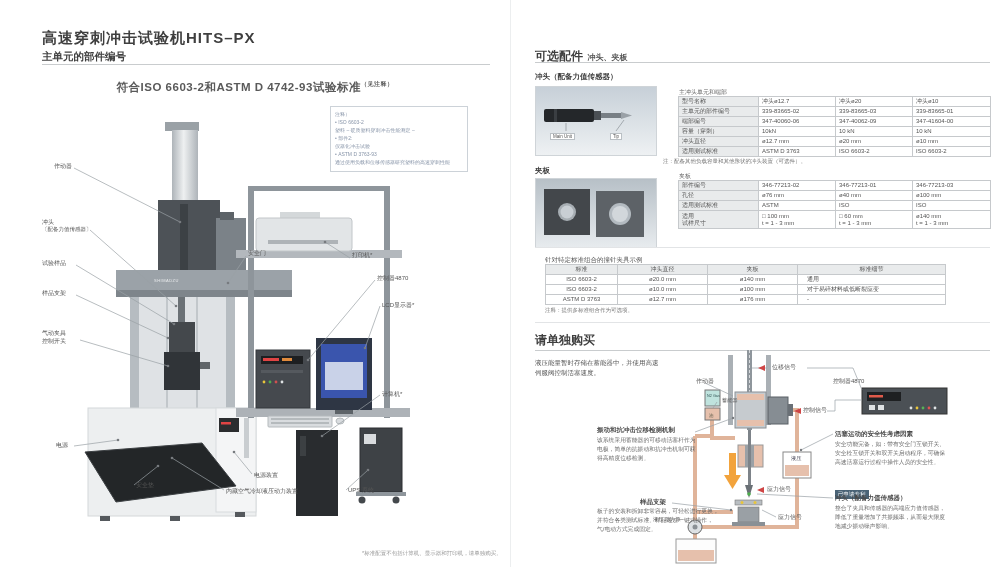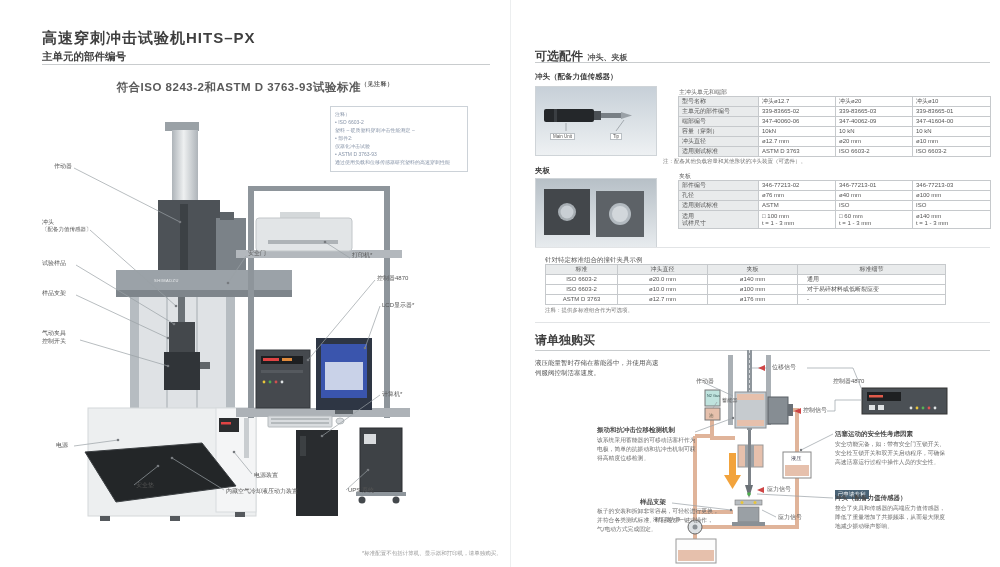--- a/index.html
+++ b/index.html
@@ -27,21 +27,21 @@
 <div id="page">
 
   <div class="abs hdr" style="left:42px;top:8px;font-size:15px;letter-spacing:1px;margin-top:21px;">高速穿刺冲击试验机HITS–PX</div>
 
   <div class="abs" style="left:510px;top:0;width:1px;height:567px;background:#eceeef;"></div>
 
   <div class="abs hdr" style="left:42px;top:50px;font-size:10.5px;">主单元的部件编号</div>
   <div class="rule" style="left:42px;top:64px;width:448px;"></div>
 
   <div class="abs" style="left:60px;top:80px;width:390px;text-align:center;font-size:11.5px;font-weight:bold;color:#5a5a5a;letter-spacing:0.5px;">
-    <span>符合ISO 8243-2和ASTM D 3763-93试验标准</span><span style="font-size:6px;vertical-align:super;">（见注释）</span>
+    <span>符合ISO 6603-2和ASTM D 4742-93试验标准</span><span style="font-size:6px;vertical-align:super;">（见注释）</span>
   </div>
 
   <div class="abs pre" style="left:330px;top:106px;width:128px;height:58px;border:1px solid #ccd2d8;padding:3px 4px;font-size:5px;line-height:1.6;color:#8794a8;">注释）
 • ISO 6603-2
 塑料 – 硬质塑料穿刺冲击性能测定 –
 • 部件2:
 仪器化冲击试验
 • ASTM D 3763-93
 通过使用负载和位移传感器研究塑料的高速穿刺性能</div>
 

